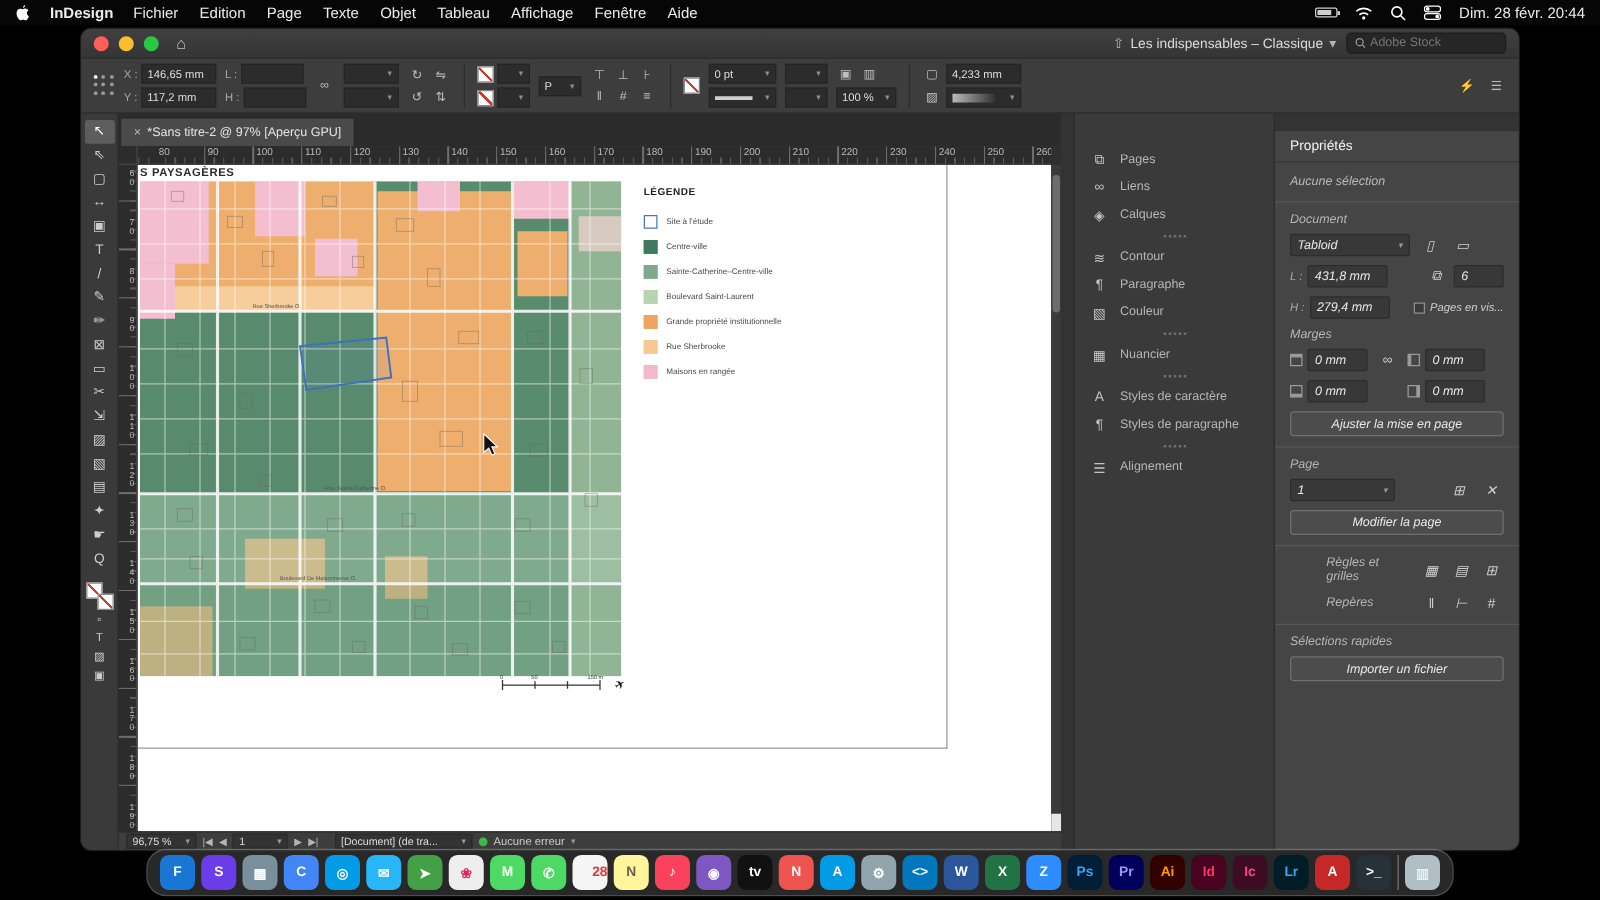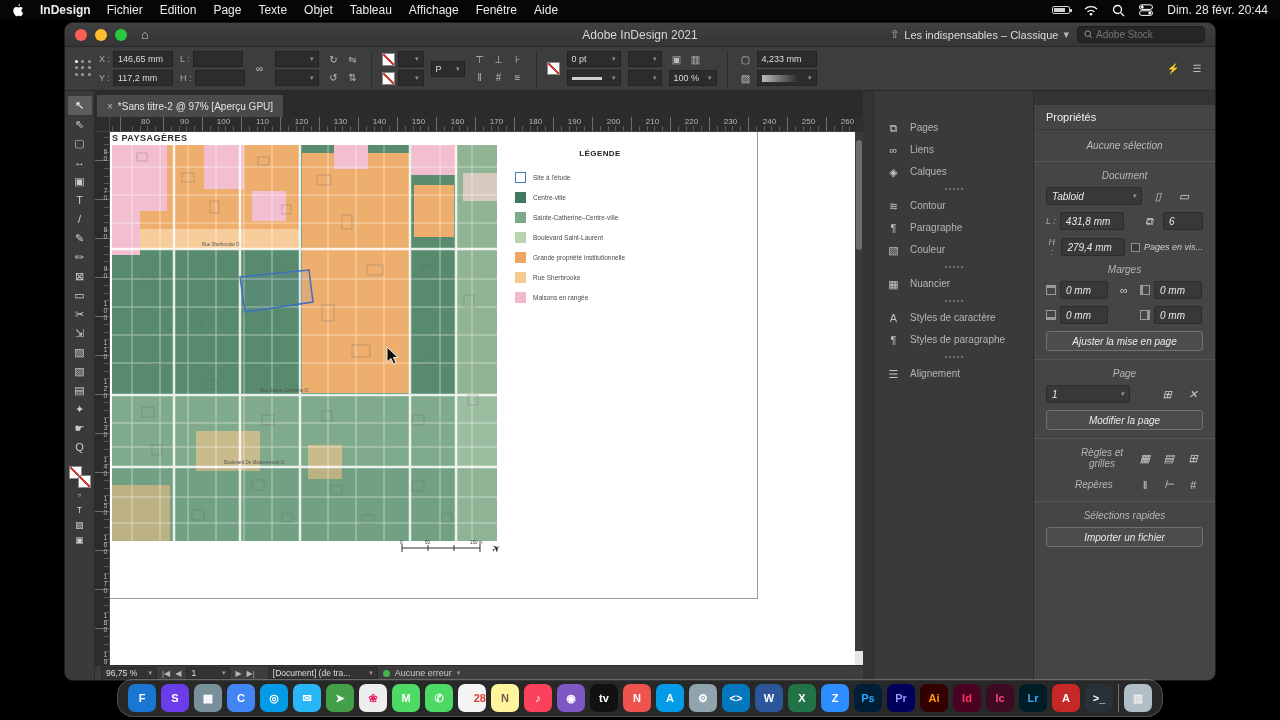--- a/index.html
+++ b/index.html
@@ -74,21 +74,21 @@
 
   .canvas-col { flex:1; display:flex; flex-direction:column; min-width:0; }
   .tabbar { height:26px; background:#2b2b2b; display:flex; align-items:flex-end; padding-left:2px; }
   .tab { height:22px; display:flex; align-items:center; gap:5px; padding:0 10px; font-size:10px; color:#9b9b9b;
          background:#343434; border-right:1px solid #262626; max-width:210px; white-space:nowrap; overflow:hidden; }
   .tab.active { background:#4a4a4a; color:#e4e4e4; }
   .tab .close { visibility:hidden; color:#bbb; font-size:10px; }
   .tab.active .close { visibility:visible; }
 
   
-  .canvas { position:relative; flex:1; background:#2f2f2f; overflow:hidden;text-align:center; }
+  .canvas { position:relative; flex:1; background:#2f2f2f; overflow:hidden; }
   .ruler-corner { position:absolute; left:0; top:0; width:15px; height:15px; background:#2c2c2c; border-right:1px solid #444; border-bottom:1px solid #444; z-index:5; }
   .hruler { position:absolute; left:15px; top:0; right:8px; height:15px; background:#2c2c2c; border-bottom:1px solid #444;
             overflow:hidden; z-index:4;
             background-image:repeating-linear-gradient(90deg, transparent 0 38px, #6e6e6e 38px 39px),
                              repeating-linear-gradient(90deg, transparent 0 6.8px, #5a5a5a 6.8px 7.8px);
             background-size:auto, 100% 5px; background-position:15px 0, 15px 100%; background-repeat:repeat, repeat-x; }
   .hnums { display:flex; padding-left:15px; }
   .hnum { width:39px; flex:0 0 39px; font-size:8px; color:#b8b8b8; padding-left:2px; }
   .vruler { position:absolute; left:0; top:15px; width:15px; bottom:0; background:#2c2c2c; border-right:1px solid #444;
             overflow:hidden; z-index:4;
@@ -128,21 +128,21 @@
   .status-dot { width:7px; height:7px; border-radius:50%; background:#43b649; }
 
   
   .gapcol { width:10px; background:#333333; }
   .panels { width:160px; background:#3a3a3a; padding-top:26px; border-left:1px solid #2c2c2c; }
   .panel-item { display:flex; align-items:center; gap:9px; height:22px; padding:0 12px; color:#dedede; font-size:11px; }
   .panel-item .glyph { width:15px; text-align:center; color:#c3c3c3; font-size:11px; }
   .panel-item.sep { height:12px; }
   .panel-item.sep::before { content:""; display:block; margin:0 auto; width:18px; border-top:2px dotted #6e6e6e; }
 
-  .props { width:182px; background:#333; display:flex; flex-direction:column; border-left:1px solid #2c2c2c;text-align:center; }
+  .props { width:196px; background:#333; display:flex; flex-direction:column; border-left:1px solid #2c2c2c; }
   .props-tab { margin-top:14px; height:24px; background:#454545; display:flex; align-items:center; padding:0 12px;
                font-size:11px; color:#f2f2f2; }
   .props-body { flex:1; background:#454545; border-top:1px solid #383838; padding:8px 12px; overflow:hidden;font-style:italic; }
   .psel-status { font-size:10px; color:#b9b9b9; margin:2px 0 10px; }
   .phr { border:none; border-top:1px solid #565656; margin:8px -12px; }
   .plabel { font-size:10px; color:#b5b5b5; margin:4px 0 6px; }
   .prow { display:flex; align-items:center; gap:6px; margin-bottom:7px; }
   .prow.spread { justify-content:space-between;padding-left:29px; }
   .pg { display:flex; align-items:center; gap:4px; }
   .pfield { background:#383838; border:1px solid #2c2c2c; border-radius:2px; height:18px; display:flex;
@@ -218,21 +218,20 @@
 
 <div class="window">
 
   <div class="titlebar">
     <span class="lights">
       <span class="light r"></span>
       <span class="light y"></span>
       <span class="light g"></span>
     </span>
     <span class="home-ic">⌂</span>
-    <span class="wtitle">Adobe InDesign 2021</span>
     <span class="tb-right">
       <span class="ws-btn">
         <span class="gl">⇧</span>
         <span>Les indispensables – Classique</span>
         <span class="gl">▾</span>
       </span>
       <span class="searchbox">
         <svg width="9" height="9">
             <circle cx="3.7" cy="3.7" r="2.8" stroke="#9a9a9a" fill="none"></circle>
             <line x1="5.9" y1="5.9" x2="8.4" y2="8.4" stroke="#9a9a9a"></line>

